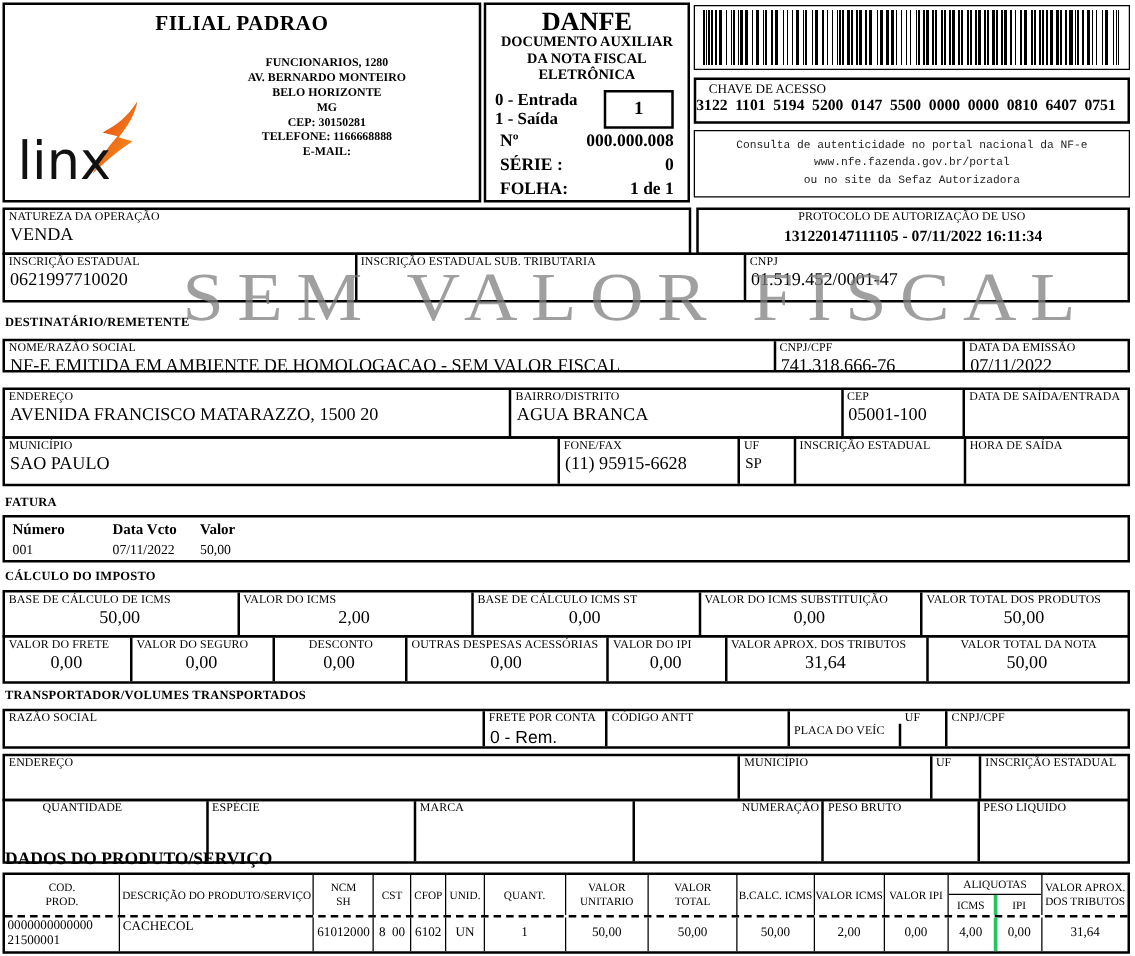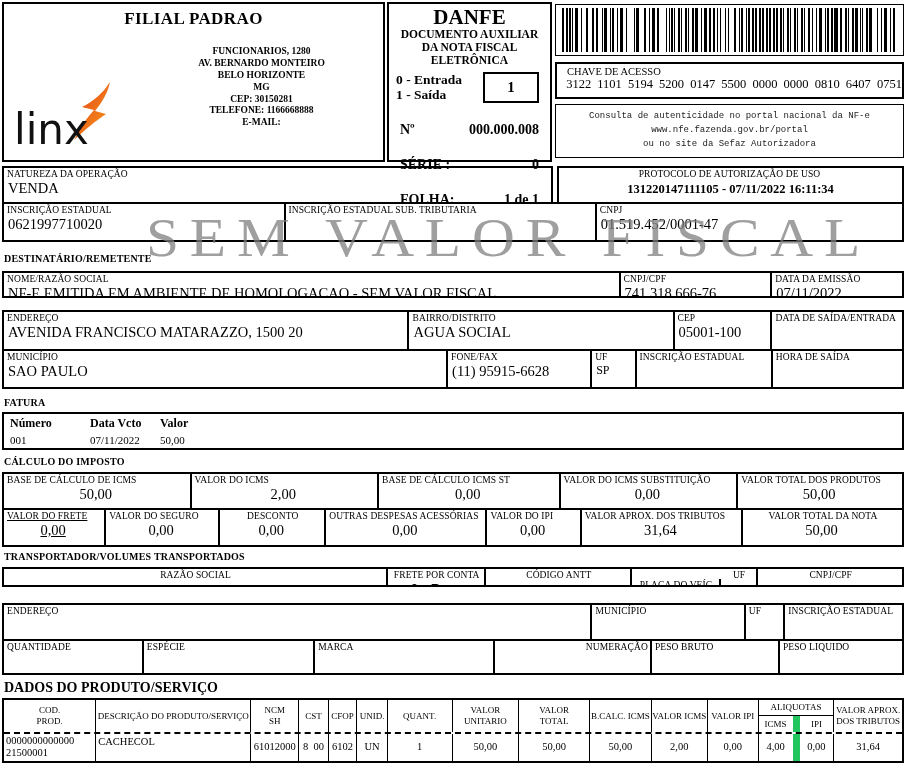--- a/index.html
+++ b/index.html
@@ -22,24 +22,24 @@
         font-weight:bold;font-size:9.5px;line-height:1.25;white-space:pre-line;}
   .logo{position:absolute;left:10px;bottom:4px;}
   .danfe-inner{padding:3px 5px;display:flex;flex-direction:column;height:100%;box-sizing:border-box;}
   .danfe-title{font-weight:bold;font-size:21px;text-align:center;line-height:1;}
   .danfe-sub{font-weight:bold;font-size:11.5px;text-align:center;line-height:1.15;white-space:pre-line;}
   .io-row{display:flex;align-items:flex-end;margin-top:4px;padding:0 2px;}
   .io-labels{font-weight:bold;font-size:13.5px;line-height:1.1;}
   .tipo-box{margin-left:auto;margin-right:4px;border:2px solid #000;width:52px;height:27px;
             display:flex;align-items:center;justify-content:center;font-weight:bold;font-size:15px;}
   .nrow{display:flex;justify-content:space-between;font-weight:bold;font-size:14px;
-        padding:0 6px;margin-top:19px;line-height:1.15;}
+        padding:0 6px;margin-top:3px;line-height:1.15;}
   .bc-wrap{width:100%;height:100%;padding:3px 6px;box-sizing:border-box;}
   .chave-lbl{font-size:10.5px;padding:2px 0 0 10px;}
-  .chave-val{font-weight:normal;font-size:12.5px;text-align:right;word-spacing:3px;}
+  .chave-val{font-weight:bold;font-size:12.5px;text-align:left;word-spacing:3px;}
   .consulta{display:flex;align-items:center;justify-content:center;text-align:center;
             font-family:"Liberation Mono",monospace;font-size:9px;line-height:1.55;color:#222;
             white-space:pre-line;height:100%;}
   .watermark{position:absolute;left:146px;top:206px;z-index:6;pointer-events:none;
              font-size:55px;letter-spacing:10px;color:rgba(125,125,125,.74);
              transform:scaleX(1.08);transform-origin:left top;white-space:nowrap;}
   
   .fat-row{display:flex;padding-left:6px;}
   .fat-c1{width:80px;}.fat-c2{width:70px;}.fat-c3{flex:1;}
   .fat-h{font-weight:bold;font-size:12px;margin-top:2px;}
@@ -47,21 +47,21 @@
   
   .pcell{box-sizing:border-box;border-right:1px solid #000;min-width:0;overflow:hidden;
          display:flex;flex-direction:column;justify-content:center;}
   .pcell:last-child{border-right:none;}
   .phead{font-size:9px;text-align:center;line-height:1.2;white-space:pre-line;}
   .pval{font-size:10.5px;text-align:center;line-height:1.15;white-space:pre-wrap;}
   .pleft{text-align:left;padding:0 2px;}
   .aliq-top{border-bottom:1px solid #000;flex:0 0 15px;display:flex;align-items:center;justify-content:center;}
   .aliq-sub{flex:1;display:flex;}
   .aliq-sub > div{flex:1;display:flex;align-items:center;justify-content:center;box-sizing:border-box;}
-  .aliq-sub > div:first-child{border-right:7px solid #22c55e;font-family:Liberation Serif, serif;}
+  .aliq-sub > div:first-child{border-right:3px solid #22c55e;font-family:Liberation Serif, serif;}
 </style>
 </head>
 <body>
 
 <div class="doc">
 
   <div class="abs bx" style="left:2px;top:2px;width:383px;height:160px;">
     <div class="hdr-title">FILIAL PADRAO</div>
     <div class="addr">FUNCIONARIOS, 1280
 AV. BERNARDO MONTEIRO
@@ -266,21 +266,21 @@
     </div>
   </div>
 
   <div class="abs bx flexrow" style="left:2px;top:310px;width:902px;height:41px;">
     <div class="cell" style="flex:408 0 0;">
       <div class="lbl">ENDEREÇO</div>
       <div class="val">AVENIDA FRANCISCO MATARAZZO, 1500 20</div>
     </div>
     <div class="cell" style="flex:266 0 0;">
       <div class="lbl">BAIRRO/DISTRITO</div>
-      <div class="val">AGUA SOCIAL</div>
+      <div class="val">AGUA BRANCA</div>
     </div>
     <div class="cell" style="flex:97 0 0;">
       <div class="lbl">CEP</div>
       <div class="val">05001-100</div>
     </div>
     <div class="cell" style="flex:131 0 0;">
       <div class="lbl">DATA DE SAÍDA/ENTRADA</div>
       <div class="val"></div>
     </div>
   </div>
@@ -341,21 +341,21 @@
       <div class="lbl">VALOR DO ICMS SUBSTITUIÇÃO</div>
       <div class="val val-c">0,00</div>
     </div>
     <div class="cell" style="flex:166 0 0;">
       <div class="lbl">VALOR TOTAL DOS PRODUTOS</div>
       <div class="val val-c">50,00</div>
     </div>
   </div>
 
   <div class="abs bx flexrow" style="left:2px;top:508px;width:902px;height:39px;">
-    <div class="cell" style="flex:102 0 0;text-decoration:underline;">
+    <div class="cell" style="flex:102 0 0;">
       <div class="lbl">VALOR DO FRETE</div>
       <div class="val val-c">0,00</div>
     </div>
     <div class="cell" style="flex:114 0 0;">
       <div class="lbl">VALOR DO SEGURO</div>
       <div class="val val-c">0,00</div>
     </div>
     <div class="cell" style="flex:106 0 0;">
       <div class="lbl" style="text-align:center;">DESCONTO</div>
       <div class="val val-c">0,00</div>
@@ -373,21 +373,21 @@
       <div class="val val-c">31,64</div>
     </div>
     <div class="cell" style="flex:162 0 0;">
       <div class="lbl" style="text-align:center;">VALOR TOTAL DA NOTA</div>
       <div class="val val-c">50,00</div>
     </div>
   </div>
 
   <div class="abs sect-title" style="left:4px;top:551px;">TRANSPORTADOR/VOLUMES TRANSPORTADOS</div>
 
-  <div class="abs bx flexrow" style="left:2px;top:567px;width:902px;height:20px;text-align:center;">
+  <div class="abs bx flexrow" style="left:2px;top:567px;width:902px;height:32px;">
     <div class="cell" style="flex:388 0 0;">
       <div class="lbl">RAZÃO SOCIAL</div>
       <div class="val"></div>
     </div>
     <div class="cell" style="flex:98 0 0;">
       <div class="lbl">FRETE POR CONTA</div>
       <div class="val" style="font-family:'Liberation Sans',sans-serif;font-size:14px;">0 - Rem.</div>
     </div>
     <div class="cell" style="flex:146 0 0;">
       <div class="lbl">CÓDIGO ANTT</div>
@@ -419,21 +419,21 @@
     <div class="cell" style="flex:38 0 0;">
       <div class="lbl">UF</div>
       <div class="val"></div>
     </div>
     <div class="cell" style="flex:118 0 0;">
       <div class="lbl">INSCRIÇÃO ESTADUAL</div>
       <div class="val"></div>
     </div>
   </div>
 
-  <div class="abs bx flexrow" style="left:2px;top:639px;width:902px;height:36px;">
+  <div class="abs bx flexrow" style="left:2px;top:639px;width:902px;height:52px;padding-left:27px;">
     <div class="cell" style="flex:140 0 0;">
       <div class="lbl">QUANTIDADE</div>
       <div class="val"></div>
     </div>
     <div class="cell" style="flex:172 0 0;">
       <div class="lbl">ESPÉCIE</div>
       <div class="val"></div>
     </div>
     <div class="cell" style="flex:181 0 0;">
       <div class="lbl">MARCA</div>

